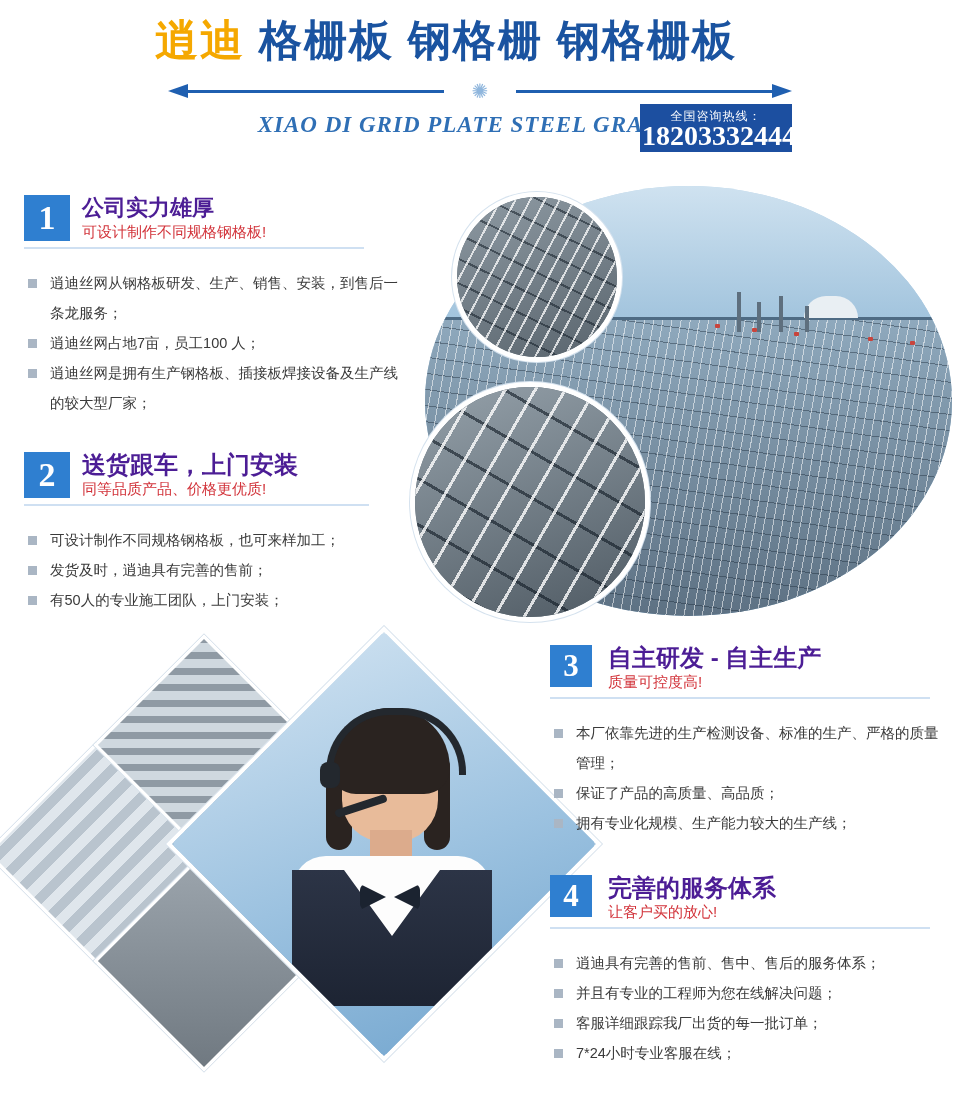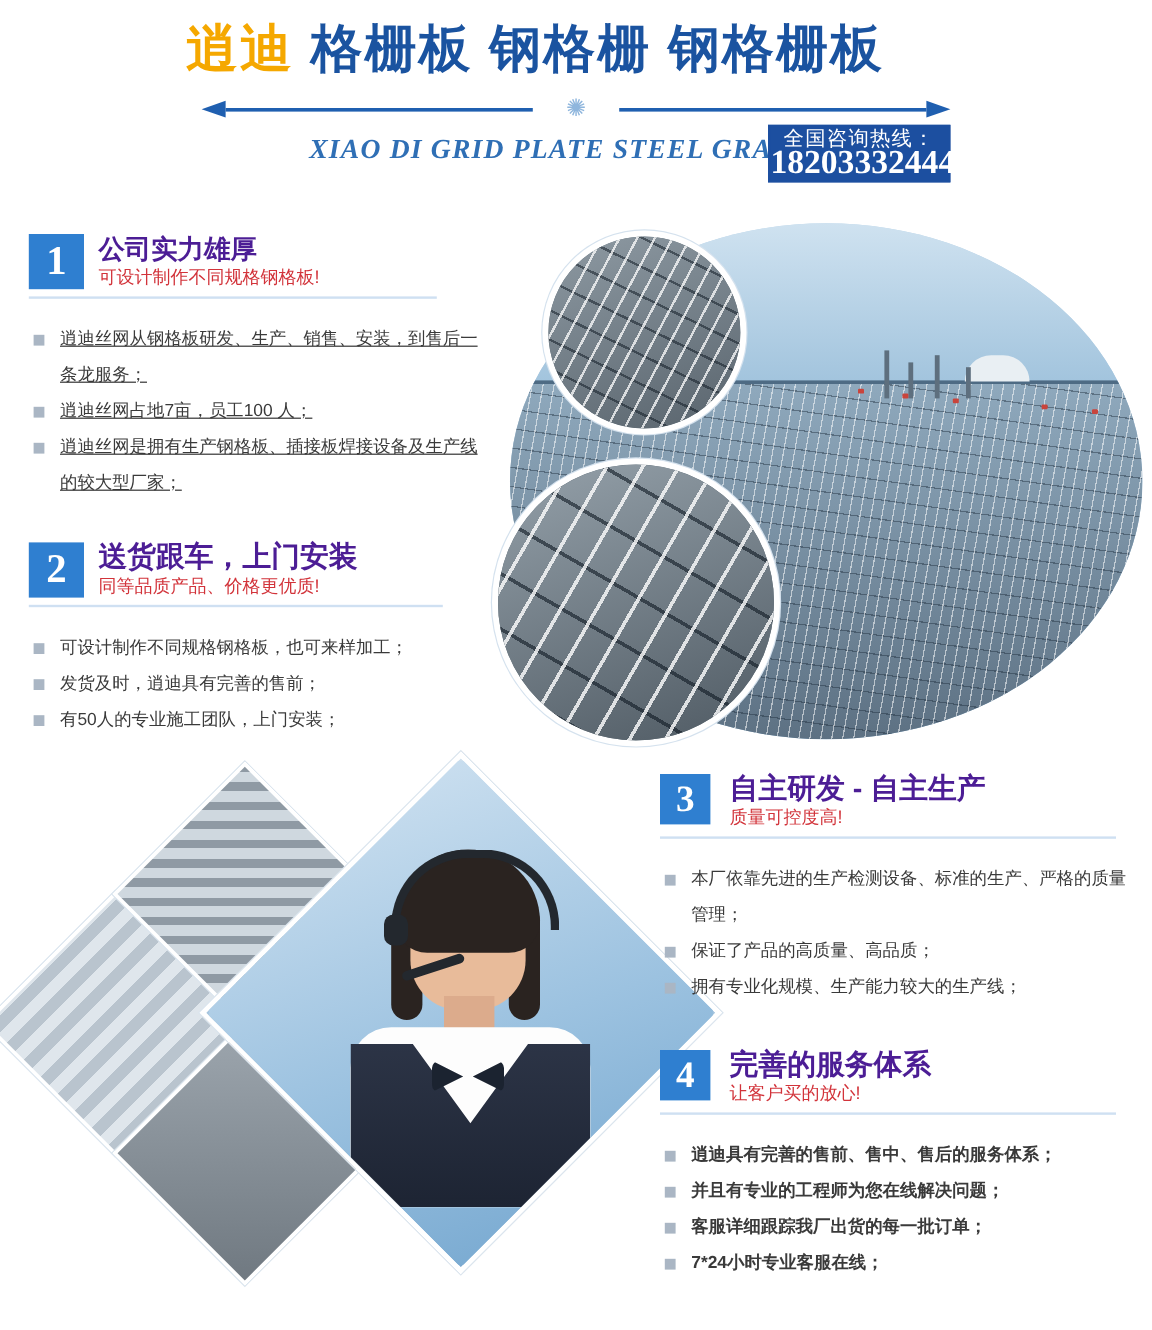--- a/index.html
+++ b/index.html
@@ -50,21 +50,21 @@
     font-style:italic;font-weight:bold;
     font-size:23px;color:#2f6fb5;letter-spacing:1px;
   }
   .hotline{
     position:absolute;top:104px;right:168px;
     width:148px;height:44px;
     background:#1c4fa0;color:#fff;
     border:2px solid #1c4fa0;
     text-align:center;
   }
-  .hotline .hl-label{font-size:17px;line-height:16px;padding-top:2px;display:block;letter-spacing:1px;}
+  .hotline .hl-label{font-size:12px;line-height:16px;padding-top:2px;display:block;letter-spacing:1px;}
   .hotline .hl-num{font-size:28px;font-weight:bold;line-height:24px;display:block;font-family:"Liberation Serif","DejaVu Serif",serif;}
 
   
   .blk-head{position:absolute;}
   .blk-num{
     float:left;
     width:46px;height:46px;
     background:#2f7fd0;
     color:#fff;
     font-size:34px;font-weight:bold;
@@ -296,21 +296,21 @@
 
   <div class="blk-head" style="left:24px;top:195px;width:340px;">
     <div class="blk-num">1</div>
     <div class="blk-txt">
       <div class="blk-title">公司实力雄厚</div>
       <div class="blk-sub">可设计制作不同规格钢格板!</div>
     </div>
     <div class="blk-underline"></div>
   </div>
 
-  <div class="bullets" style="left:28px;top:268px;width:380px;text-decoration:underline;">
+  <div class="bullets" style="left:28px;top:268px;width:380px;">
     <div class="bullet-item">逍迪丝网从钢格板研发、生产、销售、安装，到售后一条龙服务；</div>
     <div class="bullet-item">逍迪丝网占地7亩，员工100 人；</div>
     <div class="bullet-item">逍迪丝网是拥有生产钢格板、插接板焊接设备及生产线的较大型厂家；</div>
   </div>
 
   <div class="blk-head" style="left:24px;top:452px;width:345px;">
     <div class="blk-num">2</div>
     <div class="blk-txt">
       <div class="blk-title big">送货跟车，上门安装</div>
       <div class="blk-sub">同等品质产品、价格更优质!</div>
@@ -372,20 +372,20 @@
 
   <div class="blk-head" style="left:550px;top:875px;width:380px;">
     <div class="blk-num small">4</div>
     <div class="blk-txt">
       <div class="blk-title big">完善的服务体系</div>
       <div class="blk-sub">让客户买的放心!</div>
     </div>
     <div class="blk-underline"></div>
   </div>
 
-  <div class="bullets" style="left:554px;top:948px;width:390px;font-weight:bold;">
+  <div class="bullets" style="left:554px;top:948px;width:390px;">
     <div class="bullet-item">逍迪具有完善的售前、售中、售后的服务体系；</div>
     <div class="bullet-item">并且有专业的工程师为您在线解决问题；</div>
     <div class="bullet-item">客服详细跟踪我厂出货的每一批订单；</div>
     <div class="bullet-item">7*24小时专业客服在线；</div>
   </div>
 
 </div>
 
 </body></html>

